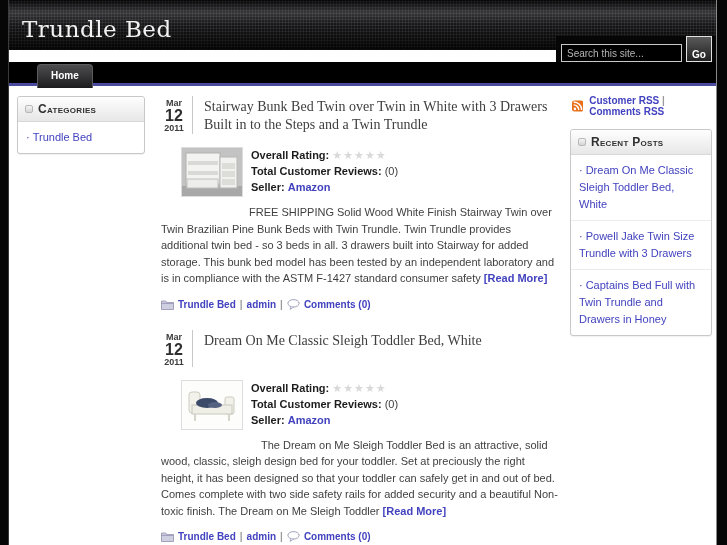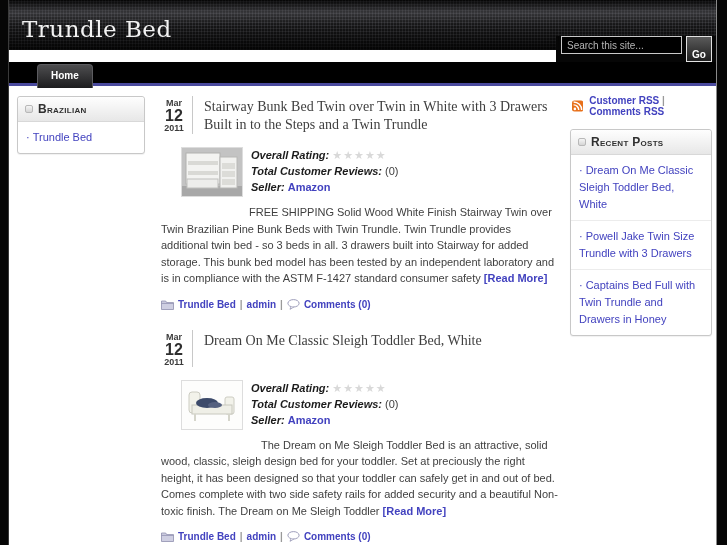--- a/index.html
+++ b/index.html
@@ -17,21 +17,21 @@
       repeating-linear-gradient(90deg, rgba(170,170,180,0.14) 0 1px, transparent 1px 3px),
       repeating-linear-gradient(0deg, rgba(170,170,180,0.14) 0 1px, transparent 1px 3px);
   }
   .site-title {
     position:absolute; left:13px; top:16px;
     font-family:"DejaVu Serif","Liberation Serif",serif;
     font-size:23px; color:#f2f2f2; letter-spacing:0.5px; font-weight:normal;
   }
   .search-zone {
     position:absolute; right:0; top:36px; width:160px; height:26px;
-    background:#060606; z-index:5; display:flex; align-items:flex-start; gap:4px; padding:0 5px;
+    background:#060606; z-index:5; display:flex; align-items:flex-end; gap:4px; padding:0 5px;
   }
   .search-input {
     background:#000; border:1px solid #c9c9c9; color:#b5b5b5;
     font-size:10px; padding:2px 5px; width:121px; height:18px; outline:none;
     font-family:"Liberation Sans", sans-serif;
   }
   .search-input::placeholder { color:#b5b5b5; }
   .go-btn {
     background:linear-gradient(#5a5a5a,#1f1f1f); border:1px solid #e2e2e2; color:#fff;
     font-size:10px; font-weight:bold; height:18px; padding:12px 5px; cursor:pointer;
@@ -72,21 +72,21 @@
   .date-d { font-size:16px; font-weight:bold; line-height:15px; color:#2e2e2e; }
   .date-y { font-size:9px; font-weight:bold; line-height:10px; }
   .post-title {
     margin-left:11px; padding-top:2px;
     font-family:"Liberation Serif","DejaVu Serif",serif; font-size:14px; font-weight:normal;
     color:#3e3e3e; line-height:18px; cursor:pointer;
   }
   .post-meta { display:flex; margin:0 0 7px 20px; }
   .thumb { width:62px; height:50px; border:1px solid #ddd; background:#fff; margin-right:8px; flex:none; }
   .meta-lines { font-size:11px; line-height:16px; color:#3d3d3d; }
-  .meta-lines b { color:#1c1c1c;font-style:italic; }
+  .meta-lines b { color:#1c1c1c; }
   .stars { color:#d9d9d9; font-size:11px; letter-spacing:1px; }
   .blue-link { color:var(--link,#4242bf); font-weight:bold; text-decoration:none; cursor:pointer; }
   .post-body { font-size:11px; line-height:16.5px; color:#3f3f3f; text-indent:88px; margin-bottom:9px; }
   .post-foot { display:flex; align-items:center; gap:4px; font-size:10px; font-weight:bold; color:#8a8a8a; margin-top:12px; }
   .post-foot .blue-link { font-size:10px; }
   .pipe { color:#9a9a9a; font-weight:bold; }
 
   
   .rss-row { display:flex; align-items:center; gap:6px; margin:9px 4px 2px 6px; font-size:10px; font-weight:bold; }
   .rss-row .blue-link { font-size:10px; }
@@ -111,21 +111,21 @@
   <div class="navbar">
     <span class="home-tab">Home</span>
   </div>
 
   <div class="content">
 
     <div class="col-left">
       <div class="box">
         <div class="box-head">
           <span class="bullet-icon"></span>
-          <span class="box-title">Brazilian</span>
+          <span class="box-title">Categories</span>
         </div>
         <a class="box-item"><span class="dot">·</span><span>Trundle Bed</span></a>
       </div>
     </div>
 
     <div class="col-main">
 
       <div class="post">
         <div class="post-head">
           <div class="date-block">

